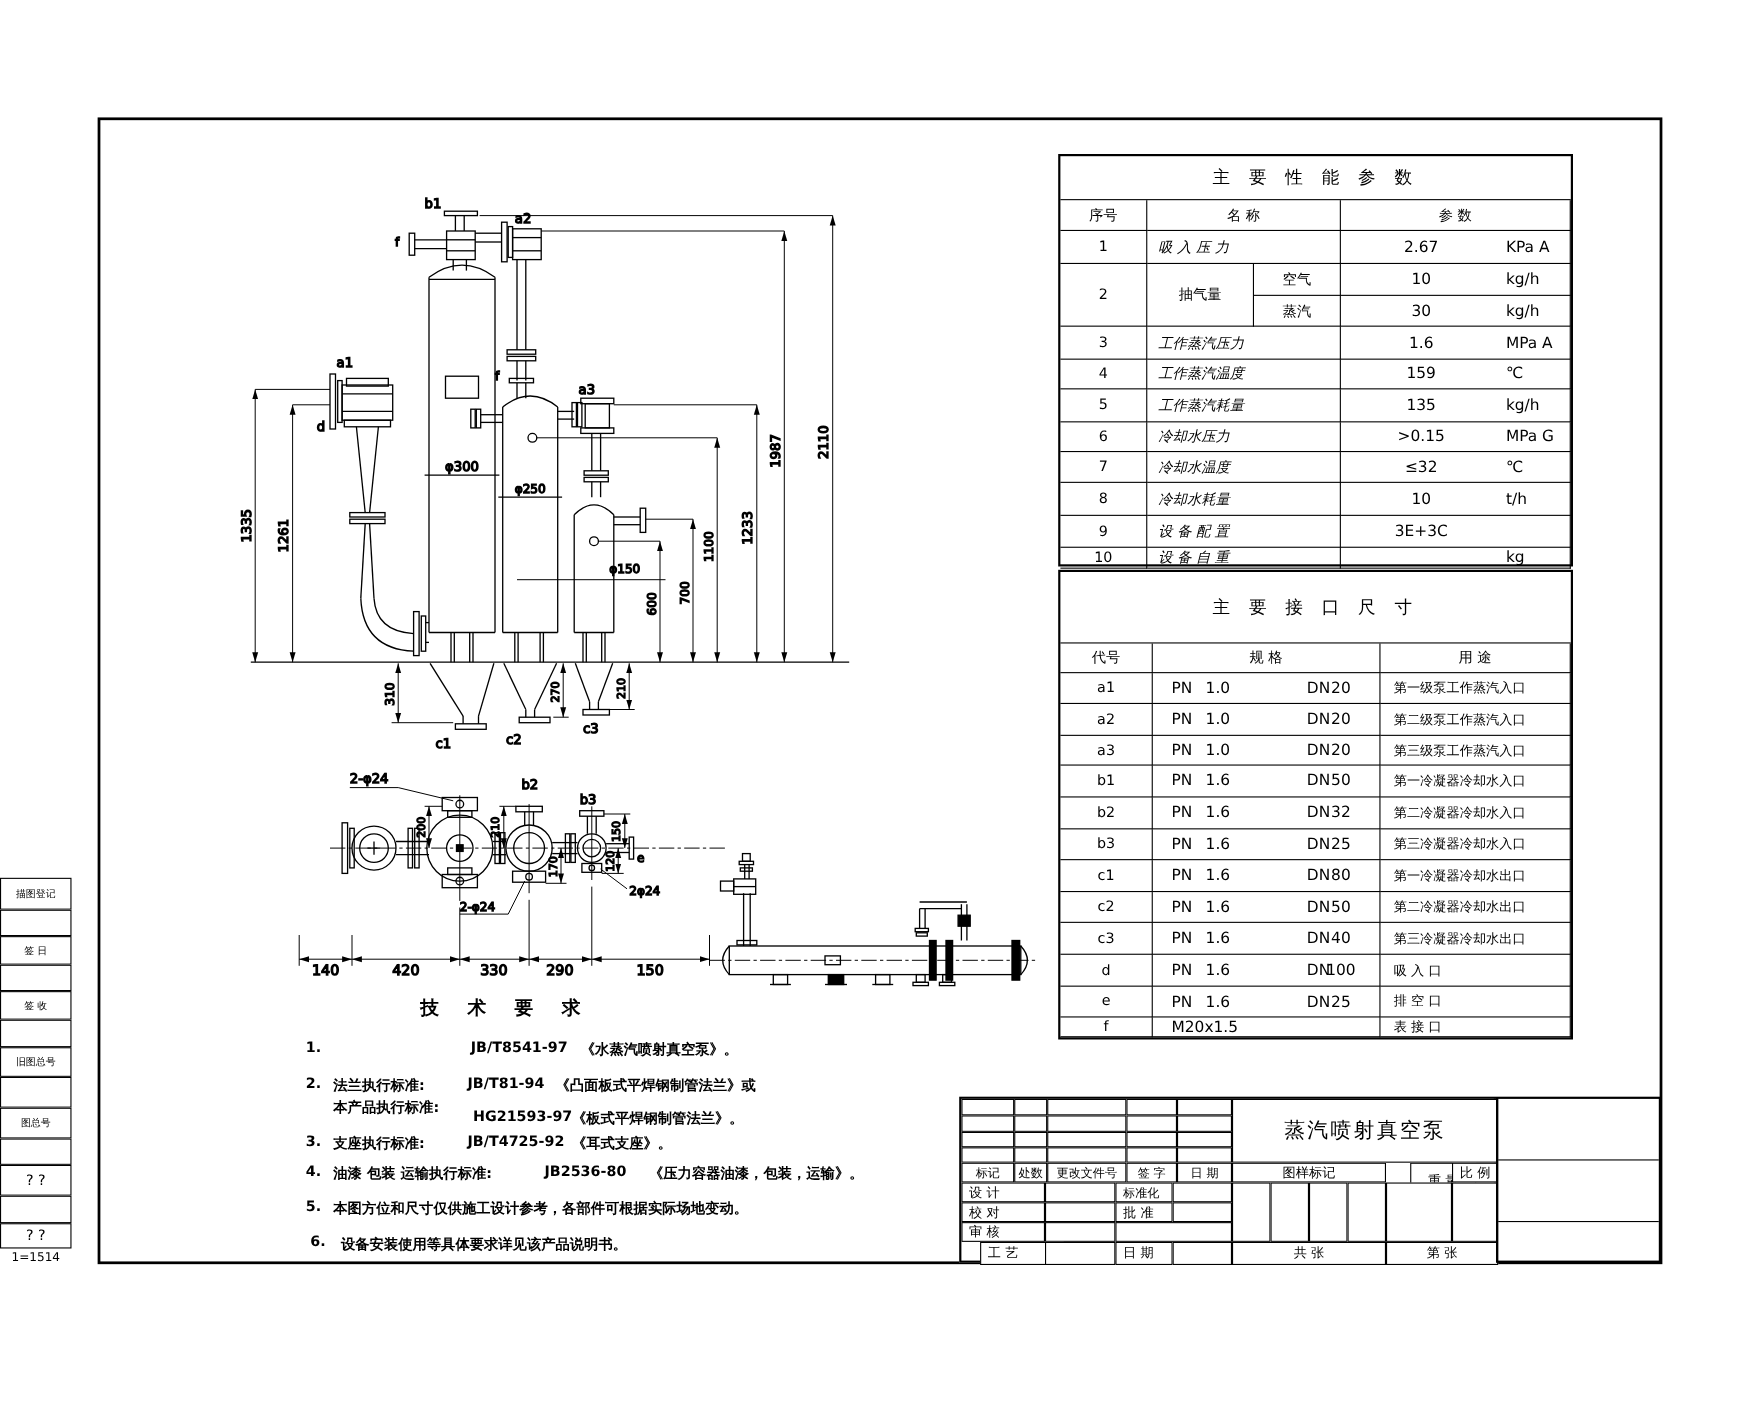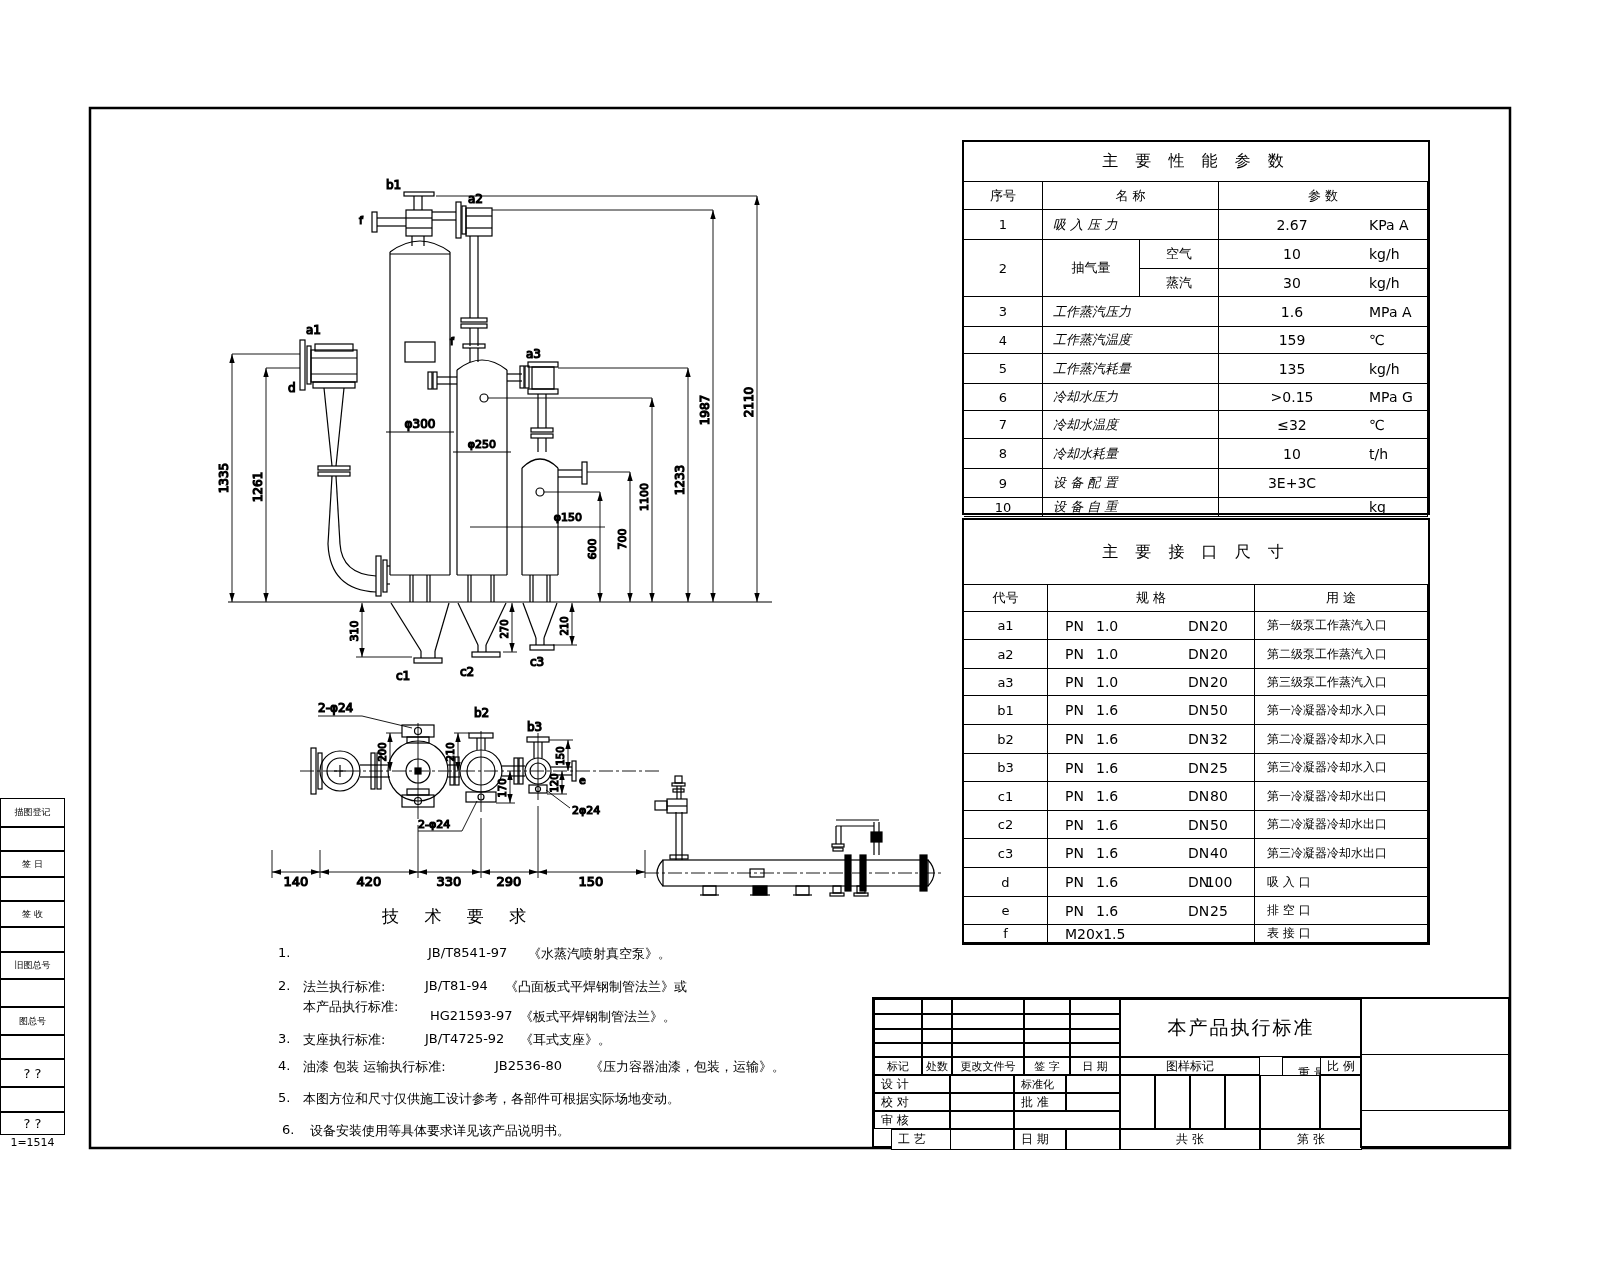--- a/index.html
+++ b/index.html
@@ -25,21 +25,21 @@
   .ports .pn{left:17px;}.ports .pnv{left:48px;}.ports .dn{left:108px;margin-left:32px;}.ports .dnv{left:150px;width:42px;text-align:center;}
   .ports .use{justify-content:flex-start;padding-left:12px;font-size:12px;}
   
   .tbc{position:absolute;border:1.2px solid #000;box-sizing:border-box;display:flex;align-items:center;justify-content:center;
        font-size:12px;white-space:nowrap;overflow:hidden;background:#fff;}
   .tbc.left{justify-content:flex-start;padding-left:6px;}
   
   .strip{position:absolute;left:0;width:65px;border:1.5px solid #000;box-sizing:border-box;
          display:flex;align-items:center;justify-content:center;font-size:9px;white-space:nowrap;overflow:hidden;background:#fff;}
   
-  .tn{position:absolute;font-size:13px;white-space:nowrap;}
+  .tn{position:absolute;font-size:13px;white-space:nowrap;font-weight:bold;}
 </style>
 </head>
 <body>
 
 <svg class="abs" width="1600" height="1280" viewBox="0 0 1600 1280" style="left:0;top:0" stroke="#000" fill="none" stroke-width="1.2">
   <defs>
     <marker id="ae" markerWidth="11" markerHeight="8" refX="10" refY="4" orient="auto">
         <path d="M0,1 L10,4 L0,7 z" fill="#000" stroke="none"></path>
       </marker>
     <marker id="as" markerWidth="11" markerHeight="8" refX="1" refY="4" orient="auto">
@@ -654,21 +654,21 @@
   <div class="tbc left" style="left:140px;top:94px;width:52px;height:18px">批 准</div>
   <div class="tbc" style="left:192px;top:94px;width:54px;height:18px"></div>
   <div class="tbc left" style="left:0;top:112px;width:76px;height:18px">审 核</div>
   <div class="tbc" style="left:76px;top:112px;width:64px;height:18px"></div>
   <div class="tbc" style="left:140px;top:112px;width:106px;height:18px"></div>
   <div class="tbc left" style="left:17px;top:130px;width:76px;height:21px">工 艺</div>
   <div class="tbc" style="left:76px;top:130px;width:64px;height:21px"></div>
   <div class="tbc left" style="left:140px;top:130px;width:52px;height:21px">日 期</div>
   <div class="tbc" style="left:192px;top:130px;width:54px;height:21px"></div>
 
-  <div class="tbc" style="left:246px;top:0;width:242px;height:58px;font-size:19px;letter-spacing:2px">本产品执行标准</div>
+  <div class="tbc" style="left:246px;top:0;width:242px;height:58px;font-size:19px;letter-spacing:2px">蒸汽喷射真空泵</div>
   <div class="tbc" style="left:246px;top:58px;width:140px;height:18px">图样标记</div>
   <div class="tbc" style="left:408px;top:58px;width:60px;height:32px">重  量</div>
   <div class="tbc" style="left:446px;top:58px;width:42px;height:18px">比  例</div>
   <div class="tbc" style="left:246px;top:76px;width:35px;height:54px"></div>
   <div class="tbc" style="left:281px;top:76px;width:35px;height:54px"></div>
   <div class="tbc" style="left:316px;top:76px;width:35px;height:54px"></div>
   <div class="tbc" style="left:351px;top:76px;width:35px;height:54px"></div>
   <div class="tbc" style="left:386px;top:76px;width:60px;height:54px"></div>
   <div class="tbc" style="left:446px;top:76px;width:42px;height:54px"></div>
   <div class="tbc" style="left:246px;top:130px;width:140px;height:21px">共      张</div>

